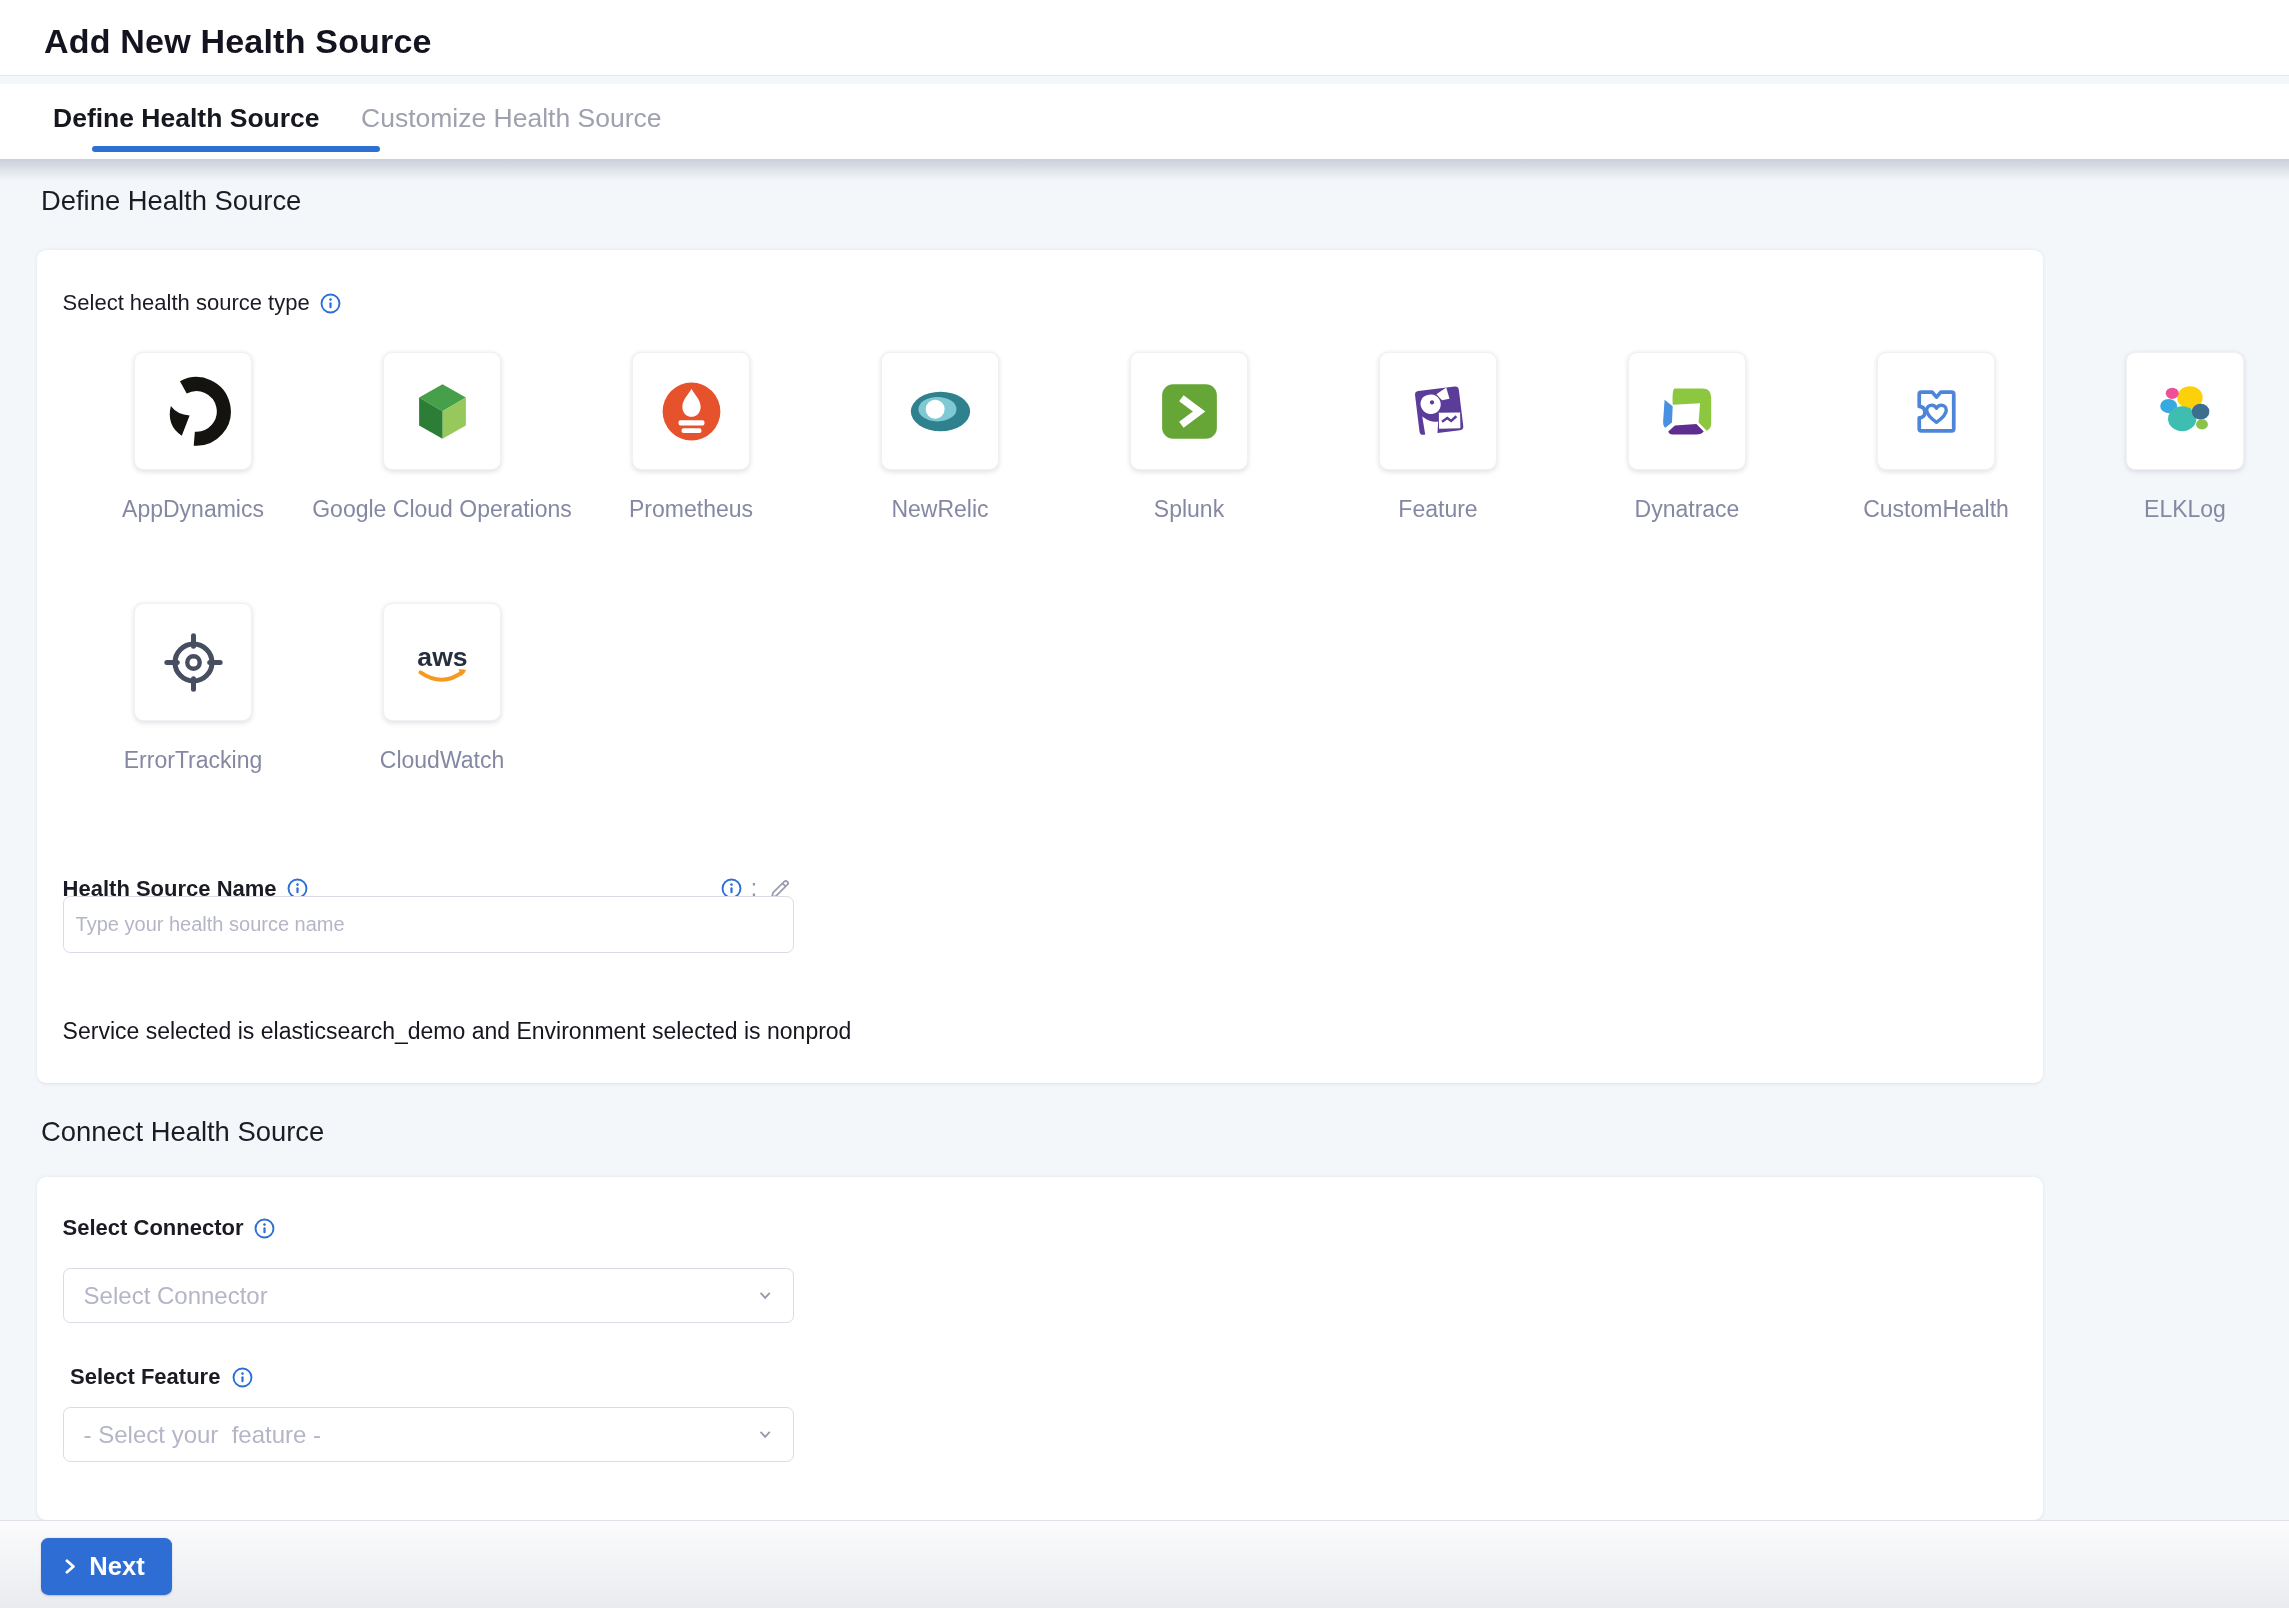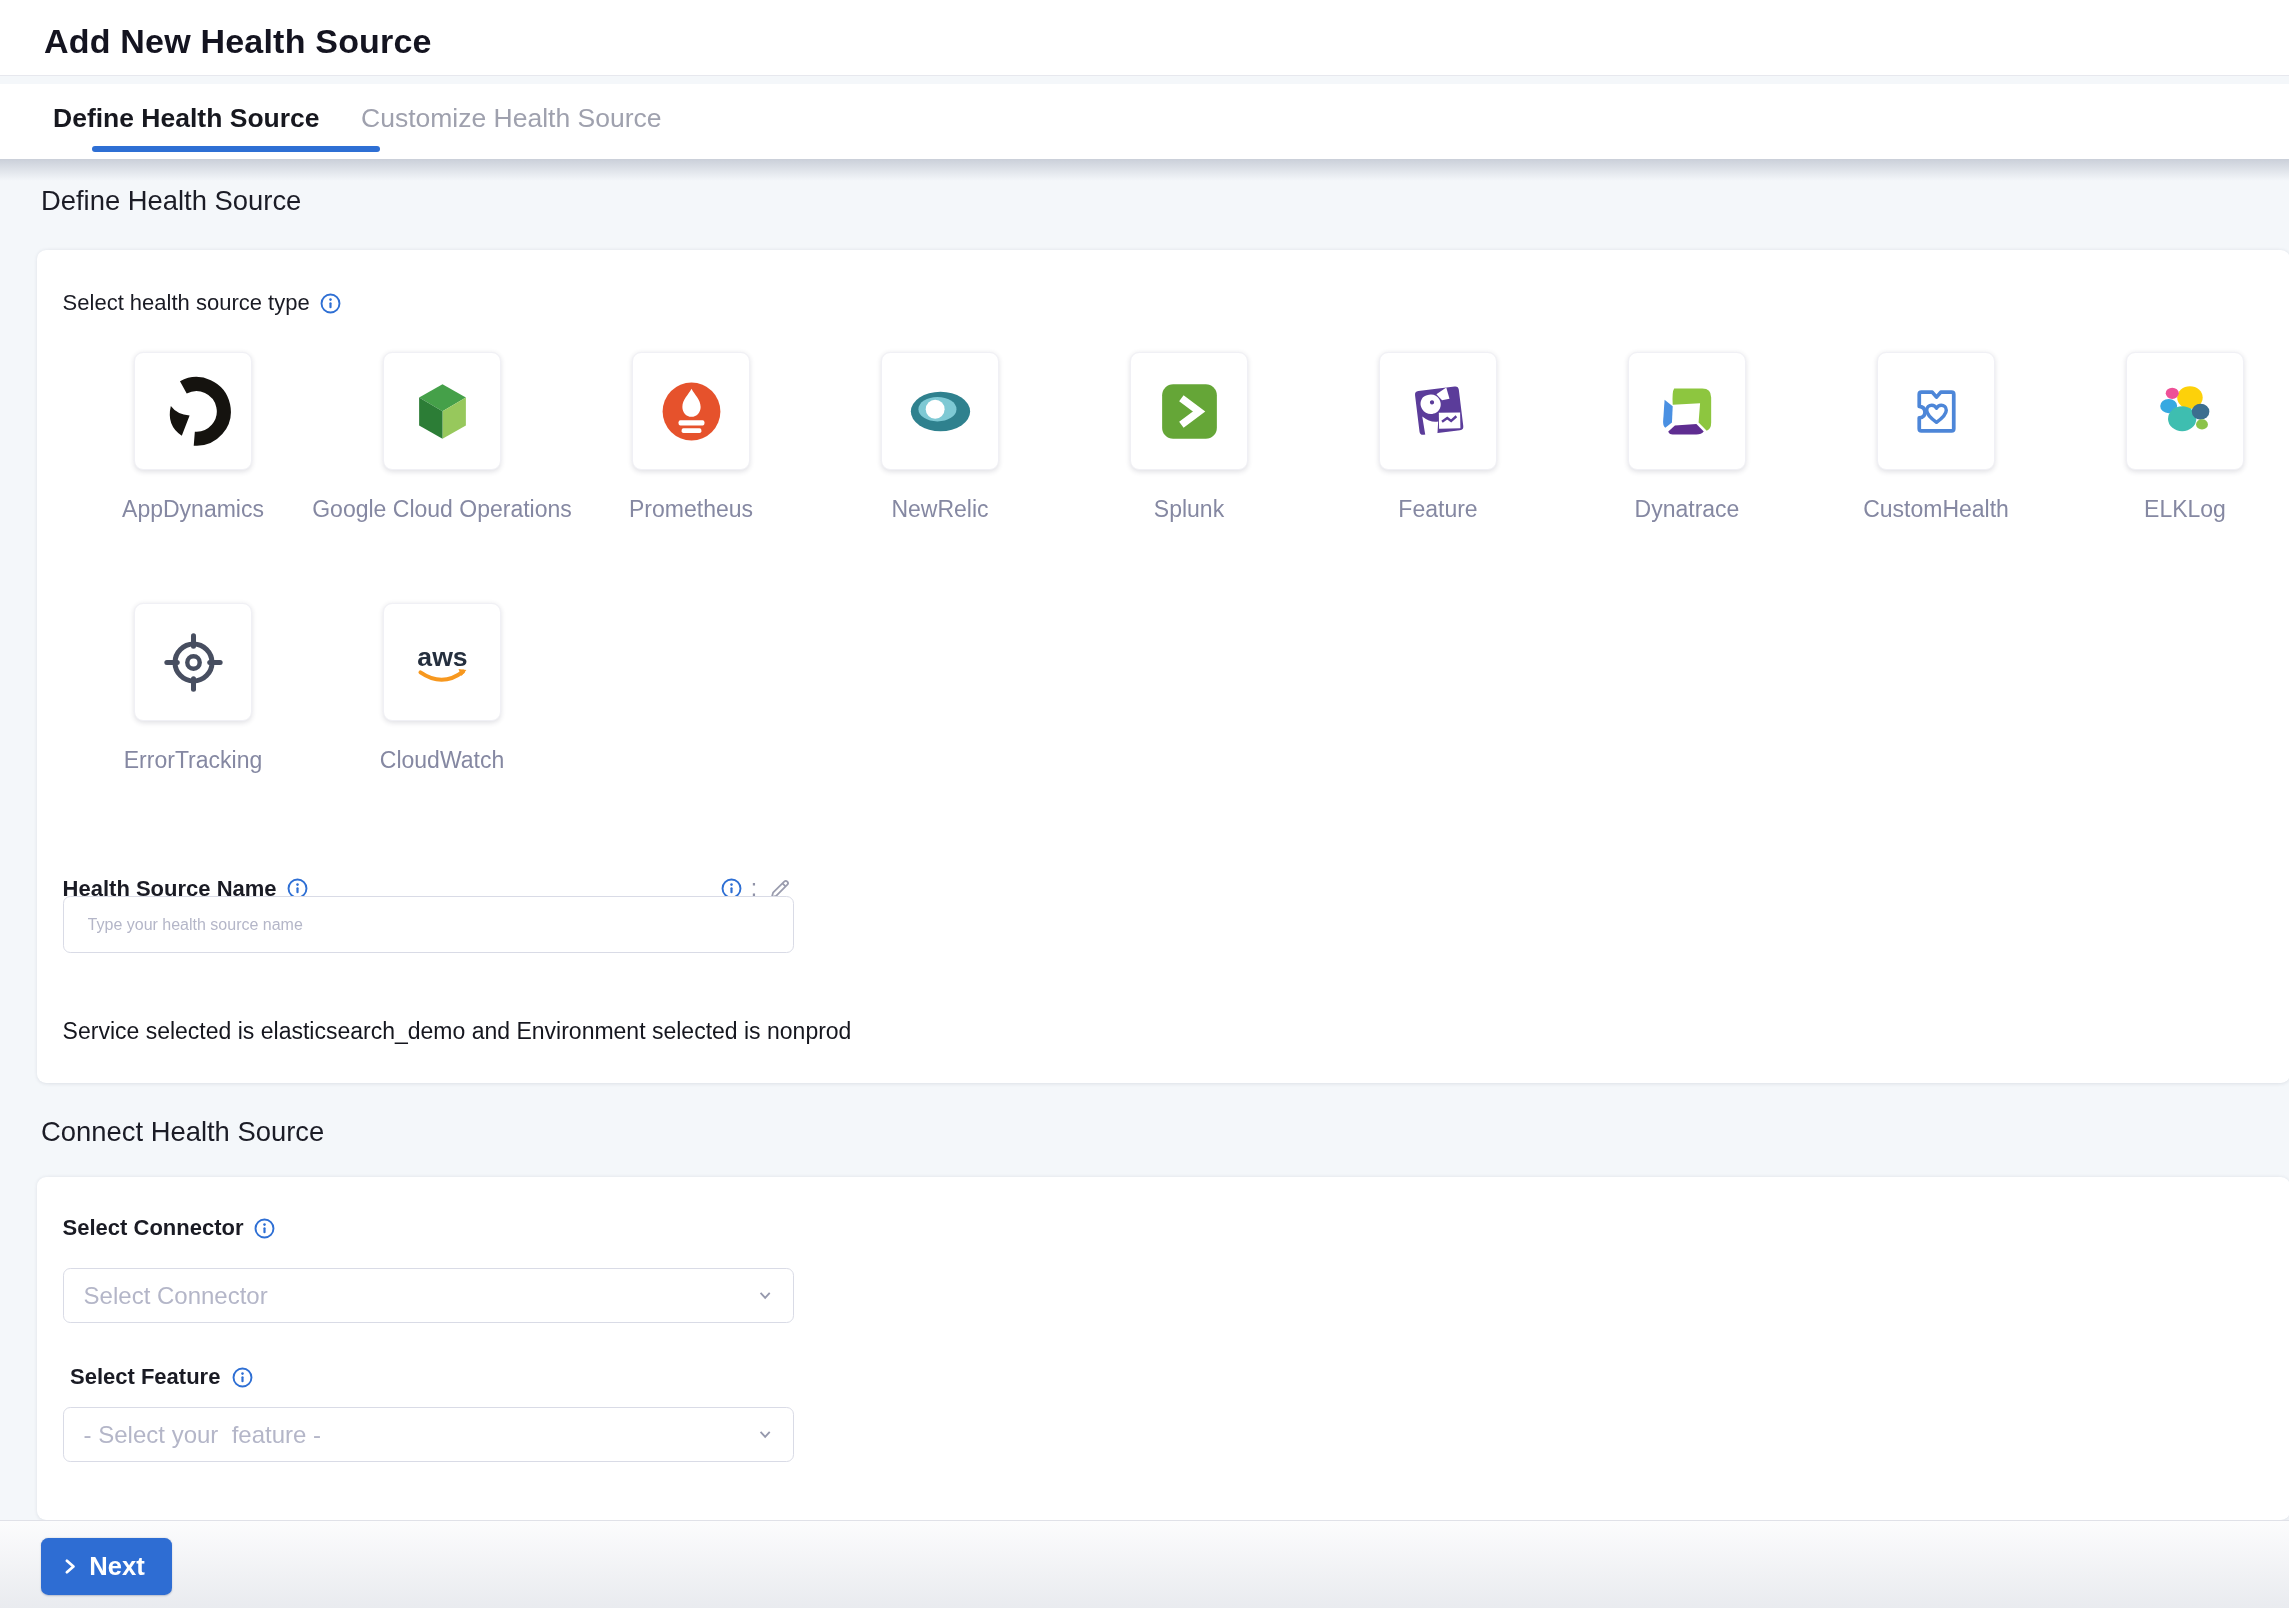--- a/index.html
+++ b/index.html
@@ -18,21 +18,21 @@
   .tab.active { left:53px; font-weight:700; color:#17181f; }
   .tab.inactive { left:361px; font-weight:400; color:#9fa1ae; }
   .tab-underline { position:absolute; left:39px; top:62px; width:288px; height:6.4px; border-radius:3.7px; background:#2e6fd4; }
 
   
   .section-heading { position:absolute; left:41px; font-size:27.4px; font-weight:400; color:#1b1c26; }
   .h-define { top:185px; }
   .h-connect { top:1116px; }
 
   
-  .panel { position:absolute; left:37px; width:2253px; background:#fff; border-radius:9.1px; box-shadow:0 0.9px 3.7px rgba(30,40,70,.10); }
+  .panel { position:absolute; left:37px; width:2006px; background:#fff; border-radius:9.1px; box-shadow:0 0.9px 3.7px rgba(30,40,70,.10); }
   .panel-define { top:250px; height:833px; }
   .panel-connect { top:1177px; height:343px; }
 
   .field-label-row { position:absolute; display:flex; align-items:center; gap:10px; }
   .field-label { font-size:22px; color:#1a1b24; }
   .w500 { font-weight:500; } .w700 { font-weight:700; }
   .info-icon { display:inline-flex; cursor:pointer; }
 
   
   .source-grid { position:absolute; left:97px; top:102px; width:2129px; display:flex; flex-wrap:wrap; column-gap:131px; row-gap:80px; }
@@ -43,21 +43,21 @@
 
   
   .name-row { position:absolute; left:25.6px; top:607px; width:731px; display:flex; justify-content:space-between; align-items:center; }
   .name-left { display:flex; align-items:center; gap:10px; }
   .id-group { display:flex; align-items:center; gap:9.1px; }
   .id-label { font-size:23px; color:#14532d; font-weight:500;margin-top:36px; }
   .id-colon { font-size:23px; color:#9193a8; }
   .pencil { cursor:pointer; display:inline-flex; }
 
   .text-input { position:absolute; left:25.6px; top:646px; width:731px; height:57px; border:0.9px solid #d9dbe6; border-radius:7.3px;
-                padding:0 24px; font-size:16px; font-family:"Liberation Sans","DejaVu Sans",sans-serif; color:#1a1b24; background:#fff; outline:none; }
+                padding:0 12px; font-size:20px; font-family:"Liberation Sans","DejaVu Sans",sans-serif; color:#1a1b24; background:#fff; outline:none; }
   .text-input::placeholder { color:#b4b6c8; }
 
   .selection-note { position:absolute; left:25.6px; top:768px; font-size:23px; color:#15161e; }
 
   
   .dd-label-1 { left:25.6px; top:38px; }
   .dd-label-2 { left:33px; top:187px;gap:12px; }
   .dropdown { position:absolute; left:25.6px; width:731px; height:55px; border:0.9px solid #d9dbe6; border-radius:7.3px; background:#fff;
               display:flex; align-items:center; justify-content:space-between; padding:0 18.3px 0 20px; cursor:pointer; }
   .dd-1 { top:91px; } .dd-2 { top:230px; }

